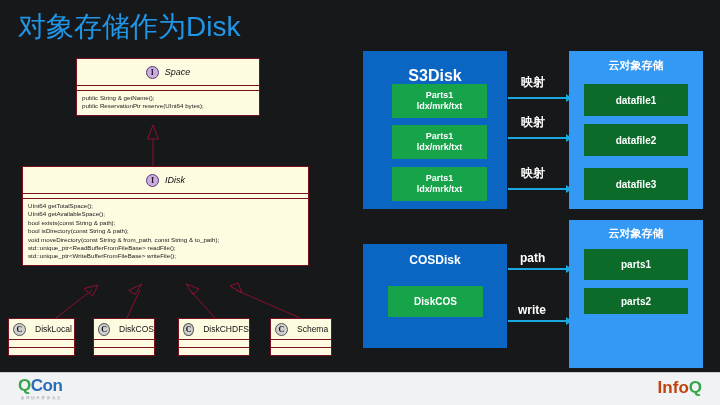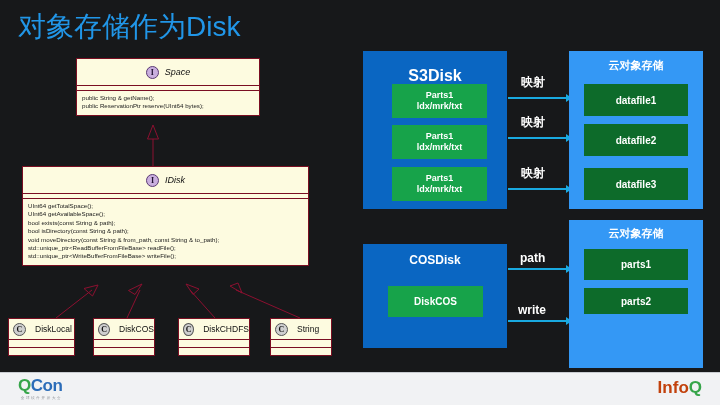--- a/index.html
+++ b/index.html
@@ -209,21 +209,21 @@
       <span class="badge c">C</span>
       <span class="cname" style="margin-left:3px;">DiskCHDFS</span>
     </div>
     <div class="empty1"></div>
     <div class="empty2"></div>
   </div>
 
   <div class="uml" style="left:270px;top:318px;width:62px;">
     <div class="hdr small">
       <span class="badge c">C</span>
-      <span class="cname" style="margin-left:3px;">String</span>
+      <span class="cname" style="margin-left:3px;">Schema</span>
     </div>
     <div class="empty1"></div>
     <div class="empty2"></div>
   </div>
 
   <div class="panel" style="left:363px;top:51px;width:144px;height:158px;background:#0a66c2;">
     <div class="panel-title" style="margin-top:16px;font-size:16px;">S3Disk</div>
   </div>
   <div class="gbox" style="left:392px;top:84px;width:95px;height:34px;font-size:9px;">
     <span>Parts1</span>

